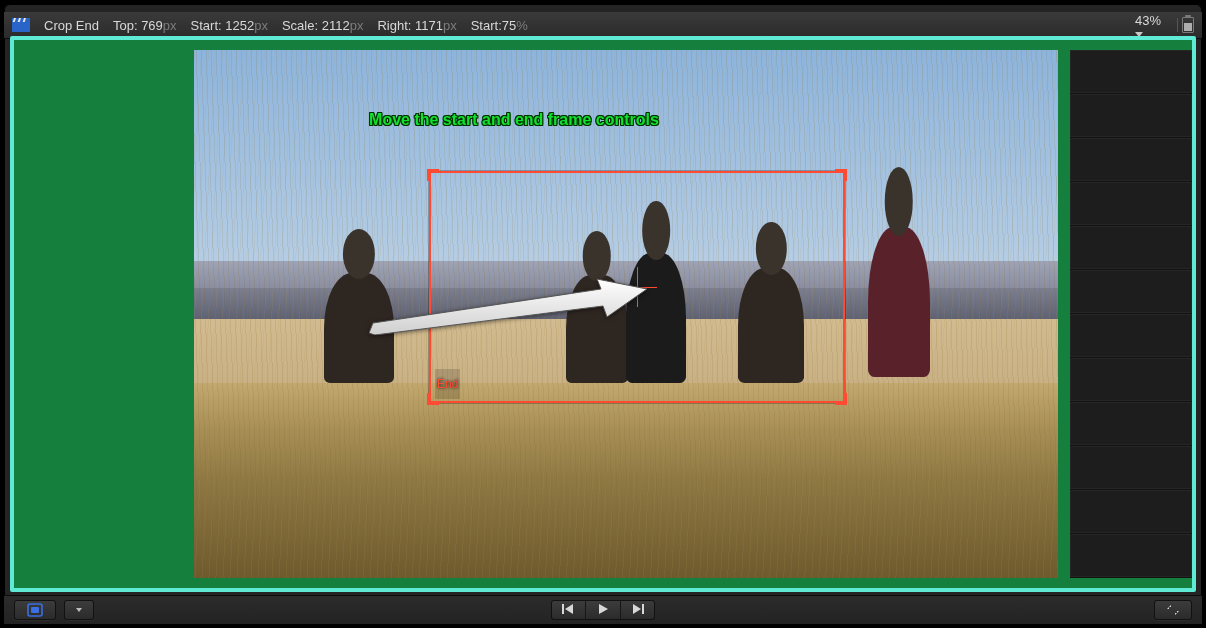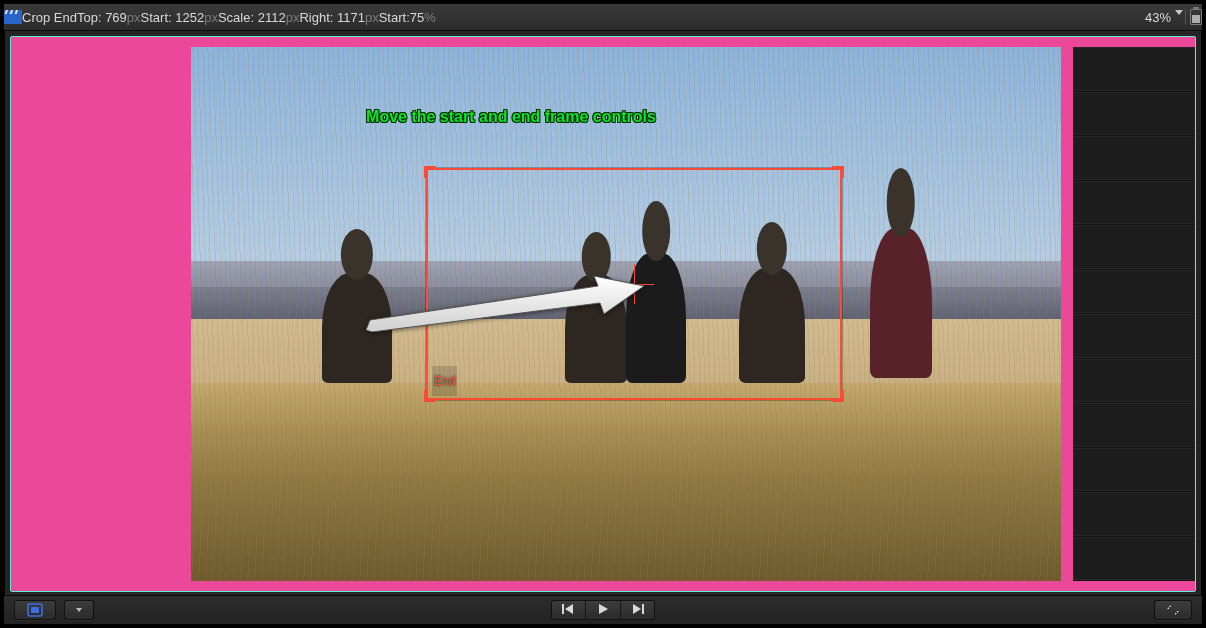--- a/index.html
+++ b/index.html
@@ -19,36 +19,38 @@
     top:4px;
     width:1198px;
     height:620px;
     background:#242424;
     border-radius:6px;
     box-shadow:0 0 0 1px #000 inset;
   }
   
   .toolbar{
     position:absolute;
-    left:0; top:0; right:0;
+    left:0; top:8px; right:0;
     height:26px;
     border-bottom:1px solid #0c0c0c;
     background:linear-gradient(#3a3a3a,#2b2b2b);
     display:flex;
     align-items:center;
-    padding:0 0;
+    padding:0 8px;
     font-size:13px;
+    gap:14px;
     color:#d8d8d8;
   }
   .app-icon svg{display:block;}
   .toolbar .unit{color:#7c7c7c;}
   .toolbar .spacer{flex:1;}
   .scale-dropdown{
     display:flex;align-items:flex-start;gap:4px;
     color:#d8d8d8;
+    flex-direction:column;
   }
   .scale-dropdown .tri-down{
     width:0;height:0;border-left:4px solid transparent;border-right:4px solid transparent;border-top:5px solid #c7c7c7;
   }
   .battery{
     display:flex;align-items:center;gap:2px;
   }
   .battery .shell{
     width:10px;height:14px;border:1px solid #7a7a7a;border-radius:1px;position:relative;
   }
@@ -59,22 +61,22 @@
     position:absolute;left:1px;right:1px;bottom:1px;height:8px;background:#aeaeae;
   }
   .battery .sep{width:1px;height:14px;background:#555;margin:0 2px;}
   
   .stage{
     position:absolute;
     left:6px;
     right:6px;
     top:32px;
     bottom:32px;
-    background:#ec4899;
-    border:1px solid #5eead4;
+    background:#15803d;
+    border:4px solid #5eead4;
     border-radius:2px;
     overflow:hidden;
   }
   .filmstrip{
     position:absolute;
     top:10px;
     bottom:10px;
     right:0;
     width:122px;
     background:#1d1d1d;

